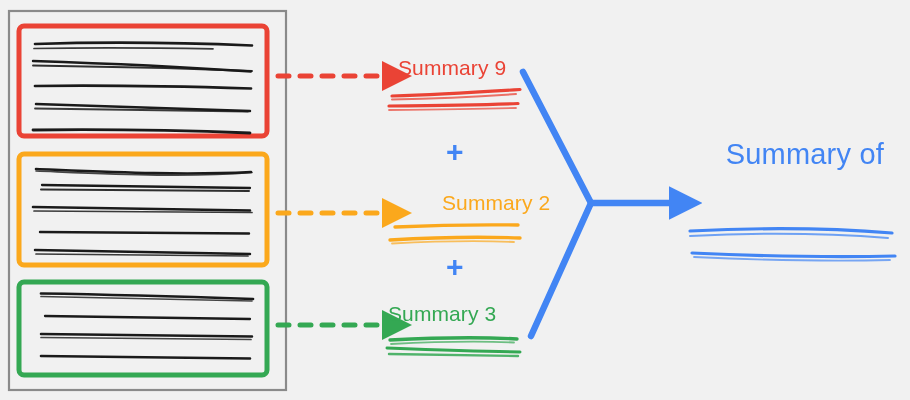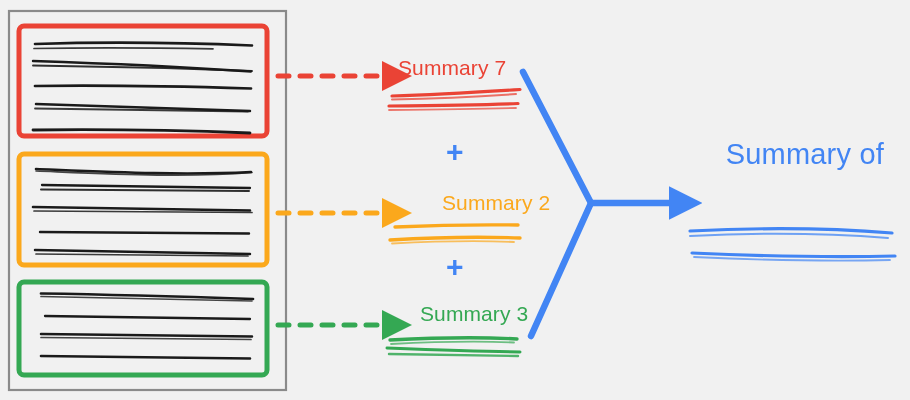--- a/index.html
+++ b/index.html
@@ -32,21 +32,21 @@
     font-family: "Liberation Sans", sans-serif;
     font-weight: 400;
     line-height: 1.08;
   }
   .summary-label {
     font-size: 21px;
     letter-spacing: 0.1px;
   }
   #summary-1-label { left: 398px; top: 57px; color: #EA4335; }
   #summary-2-label { left: 403px; top: 192px; color: #FBA81C; margin-left: 39px; }
-  #summary-3-label { left: 420px; top: 303px; color: #34A853; text-align: center; }
+  #summary-3-label { left: 388px; top: 303px; color: #34A853; text-align: center; }
   #final-label {
     left: 704px;
     top: 139px;
     color: #4285F4;
     font-size: 29px;
     text-align: right;
     width: 180px;
     letter-spacing: 0.2px;
   }
   #final-label .ln2 { display: block; }
@@ -159,21 +159,21 @@
     </g>
 
     <g stroke="#4285F4" fill="none" stroke-linecap="round">
       <path d="M690,231 C760,227.5 830,228 892,233" stroke-width="3.2"></path>
       <path d="M690,236 C760,232.5 830,233.5 888,238" stroke-width="2.0" opacity="0.75"></path>
       <path d="M692,253 C760,256 830,257.5 895,256" stroke-width="3.2"></path>
       <path d="M694,257 C760,260 830,261.5 890,260" stroke-width="1.8" opacity="0.7"></path>
     </g>
   </svg>
 
-  <div class="label summary-label" id="summary-1-label">Summary 7</div>
+  <div class="label summary-label" id="summary-1-label">Summary 9</div>
 
   <div class="label summary-label" id="summary-2-label">Summary 2</div>
 
   <div class="label summary-label" id="summary-3-label">Summary 3</div>
 
   <div class="label" id="final-label">
     <span class="ln1">Summary of</span>
   </div>
 
   <div class="plus" id="plus-1">+</div>

